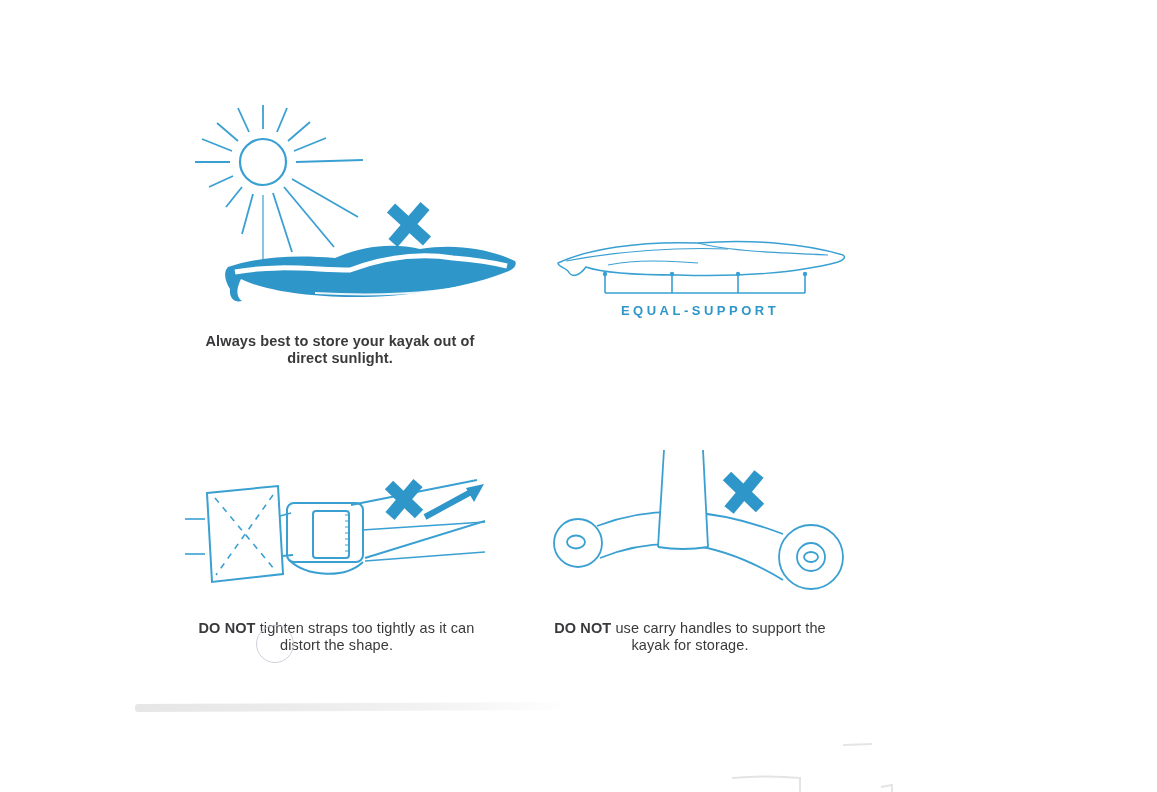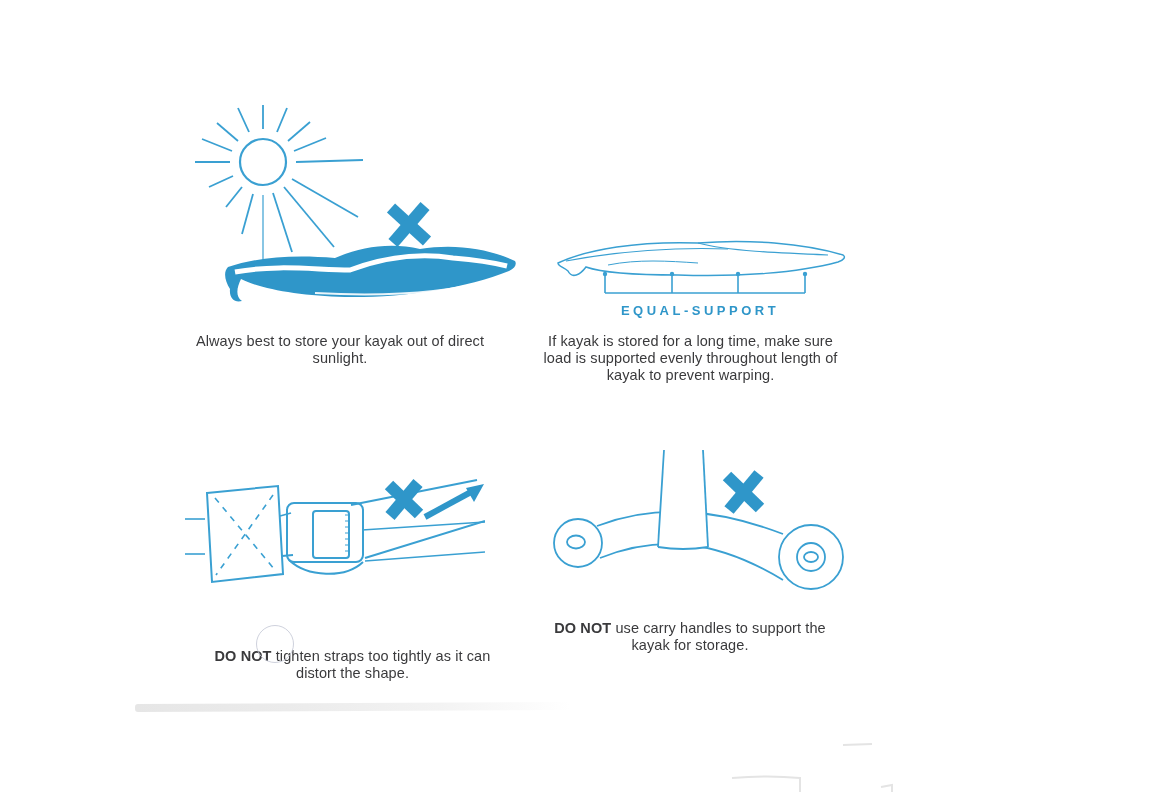--- a/index.html
+++ b/index.html
@@ -21,23 +21,23 @@
   .illus{position:absolute;}
   .caption{
     position:absolute;
     text-align:center;
     font-size:14.5px;
     line-height:1.18;
     color:var(--caption-text);
     letter-spacing:.1px;
   }
   .caption strong{font-weight:700;}
-  .cap-1{left:195px;top:333px;width:290px;}
+  .cap-1{left:195px;top:333px;width:290px;font-weight:bold;}
   .cap-2{left:538px;top:333px;width:305px;}
-  .cap-3{left:200px;top:620px;width:305px;margin-top:28px;}
+  .cap-3{left:184px;top:620px;width:305px;}
   .cap-4{left:540px;top:620px;width:300px;}
 
   .fig1{left:185px;top:100px;width:345px;height:205px;}
   .fig2{left:548px;top:233px;width:304px;}
   .fig3{left:185px;top:455px;width:300px;height:145px;}
   .fig4{left:545px;top:450px;width:305px;height:145px;}
 
   .diagram-label{
     display:block;
     margin-top:2px;
@@ -213,21 +213,20 @@
       </g>
       <g>
         <line class="xmark" stroke-width="12" x1="182" y1="26" x2="215" y2="58"></line>
         <line class="xmark" stroke-width="12" x1="214" y1="24" x2="184" y2="60"></line>
       </g>
     </svg>
   </div>
 
   <p class="caption cap-1"><strong></strong><span>Always best to store your kayak out of direct sunlight.</span></p>
 
-  <p class="caption cap-2"><strong></strong><span>If kayak is stored for a long time, make sure load is supported evenly throughout length of kayak to prevent warping.</span></p>
 
   <p class="caption cap-3"><strong>DO NOT</strong><span> tighten straps too tightly as it can distort the shape.</span></p>
 
   <p class="caption cap-4"><strong>DO NOT</strong><span> use carry handles to support the kayak for storage.</span></p>
 
   <div class="cursor-ring"></div>
   <div class="next-card-edge"></div>
   <svg class="faint-sketch" viewBox="0 0 457 57">
     <path d="M 143 10 L 172 9"></path>
     <path d="M 32 43 C 55 41, 80 41, 100 43 L 100 57"></path>

